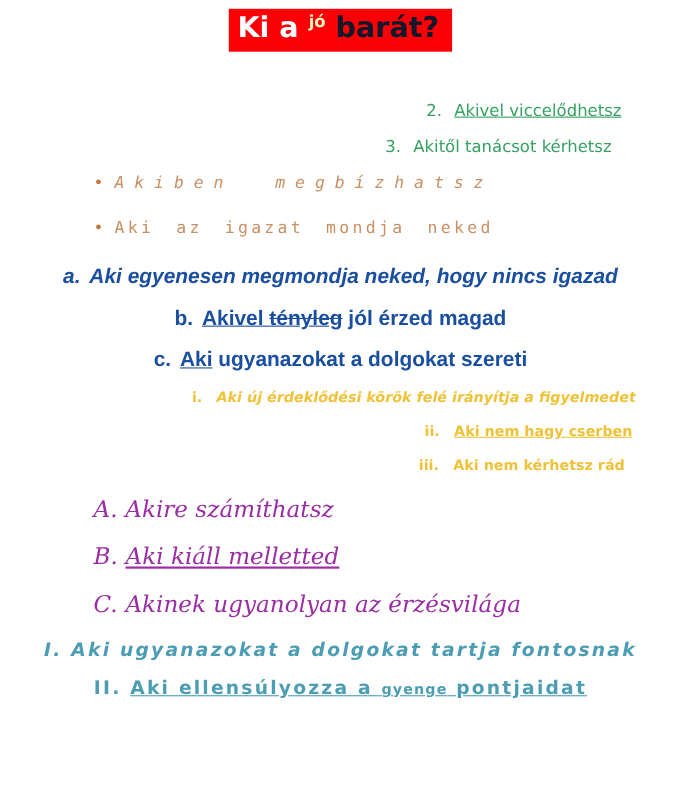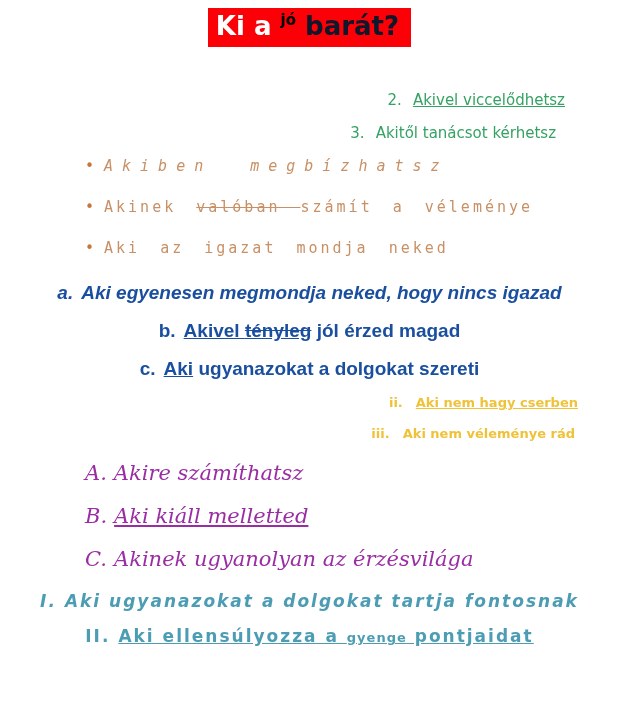--- a/index.html
+++ b/index.html
@@ -116,43 +116,43 @@
   .teal .line { margin-bottom: 12px; line-height: 23px; }
   .teal .marker { margin-right: 8px; }
   .teal .small { font-size: 13px; letter-spacing: 1px; }
 </style>
 </head>
 <body>
 
 <div class="doc">
 
   <div class="title-wrap">
-    <div class="title-box" style="background: rgb(251, 1, 7);"><span style="color: #ffffff;">Ki a </span><sup style="color: #000000;">jó</sup><span style="color: #0f172a;"> barát?</span></div>
+    <div class="title-box" style="background: rgb(251, 1, 7);"><span style="color: #ffffff;">Ki a </span><sup style="color: #fef9c3;">jó</sup><span style="color: #0f172a;"> barát?</span></div>
   </div>
 
   <div class="list green" style="color: rgb(53, 162, 99);">
       <div class="line"><span class="marker">2.</span><span class="u">Akivel viccelődhetsz</span></div>
       <div class="line"><span class="marker">3.</span><span>Akitől tanácsot kérhetsz</span></div>
     </div>
 
   <div class="list orange" style="color: rgb(200, 144, 100);">
       <div class="line"><span class="marker" style="color: rgb(196, 118, 59);">•</span><span class="i wide">Akiben  megbízhatsz</span></div>
-      <div class="line"><span class="marker" style="color: rgb(196, 118, 59);">•</span><span>Akinek </span><span class="st">valóban </span><span>számít a véleménye</span></div>
       <div class="line"><span class="marker" style="color: rgb(196, 118, 59);">•</span><span>Aki az igazat mondja neked</span></div>
     </div>
 
   <div class="list blue" style="color: rgb(26, 79, 160);">
       <div class="line"><span class="marker i">a.</span><span class="i">Aki egyenesen megmondja neked, hogy nincs igazad</span></div>
       <div class="line"><span class="marker">b.</span><span class="u">Akivel </span><span class="u st">tényleg</span><span> jól érzed magad</span></div>
       <div class="line"><span class="marker">c.</span><span class="u">Aki</span><span> ugyanazokat a dolgokat szereti</span></div>
     </div>
 
   <div class="list yellow" style="color: rgb(240, 194, 57);">
+      <div class="line"><span class="marker">i.</span><span class="i">Aki új érdeklődési körök felé irányítja a figyelmedet</span></div>
       <div class="line"><span class="marker">ii.</span><span class="u">Aki nem hagy cserben</span></div>
-      <div class="line"><span class="marker">iii.</span><span>Aki nem véleménye rád</span></div>
+      <div class="line"><span class="marker">iii.</span><span>Aki nem kérhetsz rád</span></div>
     </div>
 
   <div class="list purple" style="color: rgb(154, 45, 164);">
       <div class="line"><span class="marker">A.</span><span>Akire számíthatsz</span></div>
       <div class="line"><span class="marker">B.</span><span class="u">Aki kiáll melletted</span></div>
       <div class="line"><span class="marker">C.</span><span>Akinek ugyanolyan az érzésvilága</span></div>
     </div>
 
   <div class="list teal" style="color: rgb(76, 157, 180);">
       <div class="line"><span class="marker i">I.</span><span class="i">Aki ugyanazokat a dolgokat tartja fontosnak</span></div>

